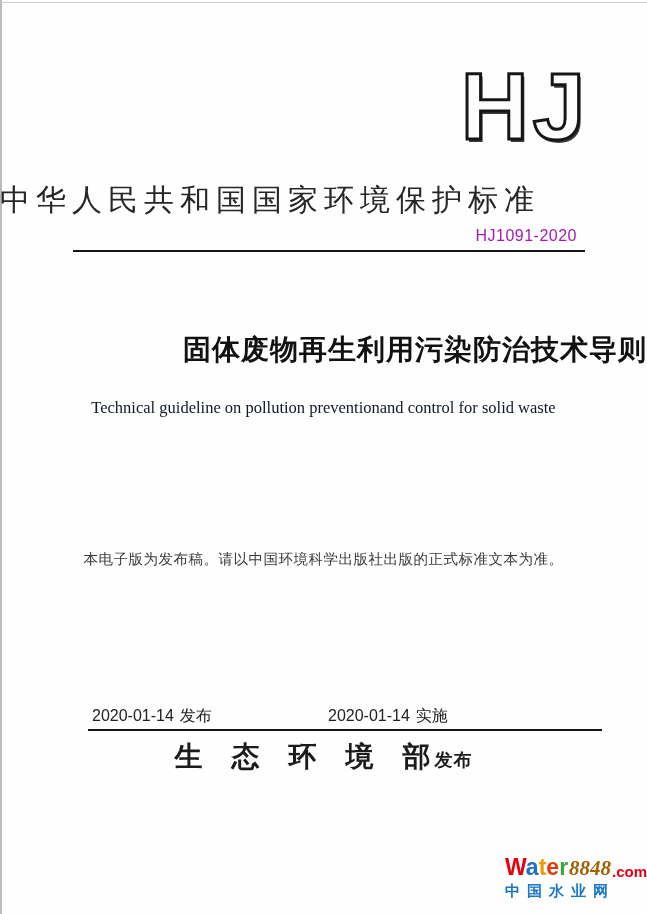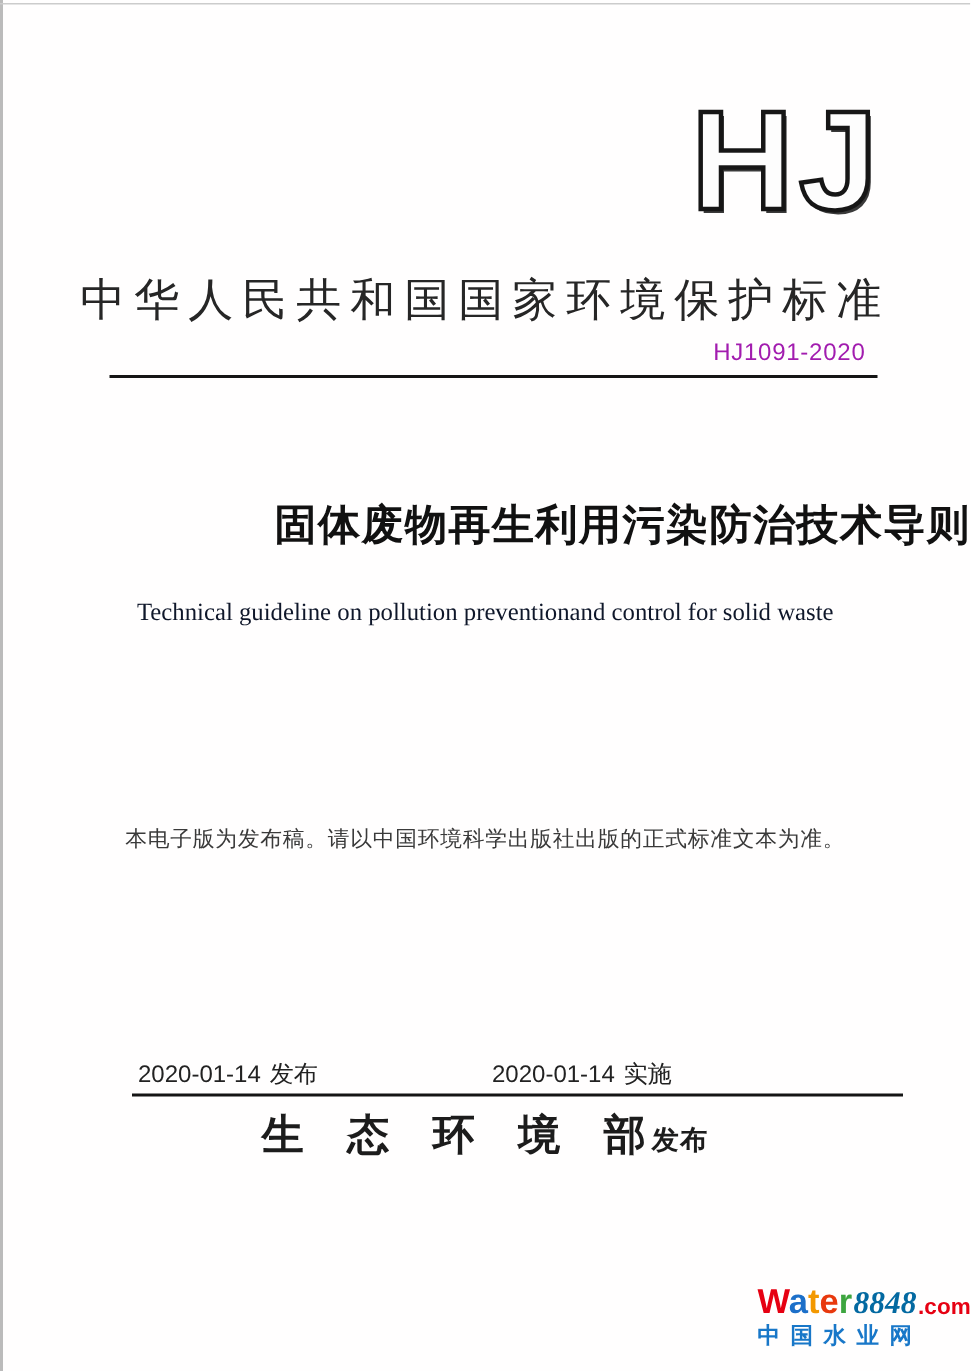--- a/index.html
+++ b/index.html
@@ -21,21 +21,20 @@
     font-weight:bold;font-size:94px;line-height:1;
     letter-spacing:4px;
     color:#fdfdfd;
     -webkit-text-stroke:3px #161616;
     text-shadow:2px 3px 0 #3a3a3a;
   }
 
   
   .std-title{
     position:absolute;top:180px;left:0;width:100%;
-    text-align:center;
     font-family:"Liberation Serif",serif;
     font-weight:500;
     font-size:30px;letter-spacing:6px;
     color:#262626;
     white-space:nowrap;
   }
   .std-number{
     position:absolute;top:227px;right:70px;
     font-size:16px;letter-spacing:.5px;color:#a21caf;
   }
@@ -139,18 +138,18 @@
   <div class="rule-bottom"></div>
 
   <div class="issuer-row">
     <span class="issuer-main">生态环境部</span>
     <span class="issuer-action">发布</span>
   </div>
 
   <div class="watermark">
     <div class="wm-line1">
       <span class="wm-word"><span style="color: rgb(230, 0, 18);">W</span><span style="color: rgb(28, 111, 201);">a</span><span style="color: rgb(243, 152, 0);">t</span><span style="color: rgb(232, 56, 13);">e</span><span style="color: rgb(61, 165, 63);">r</span></span>
-      <span class="wm-number" style="color: #0369a1;">8848</span>
+      <span class="wm-number" style="color: #a16207;">8848</span>
       <span class="wm-tld" style="color: rgb(230, 0, 18);">.com</span>
     </div>
     <div class="wm-site" style="color: rgb(24, 119, 200);">中国水业网</div>
   </div>
 </div>
 
 </body></html>

